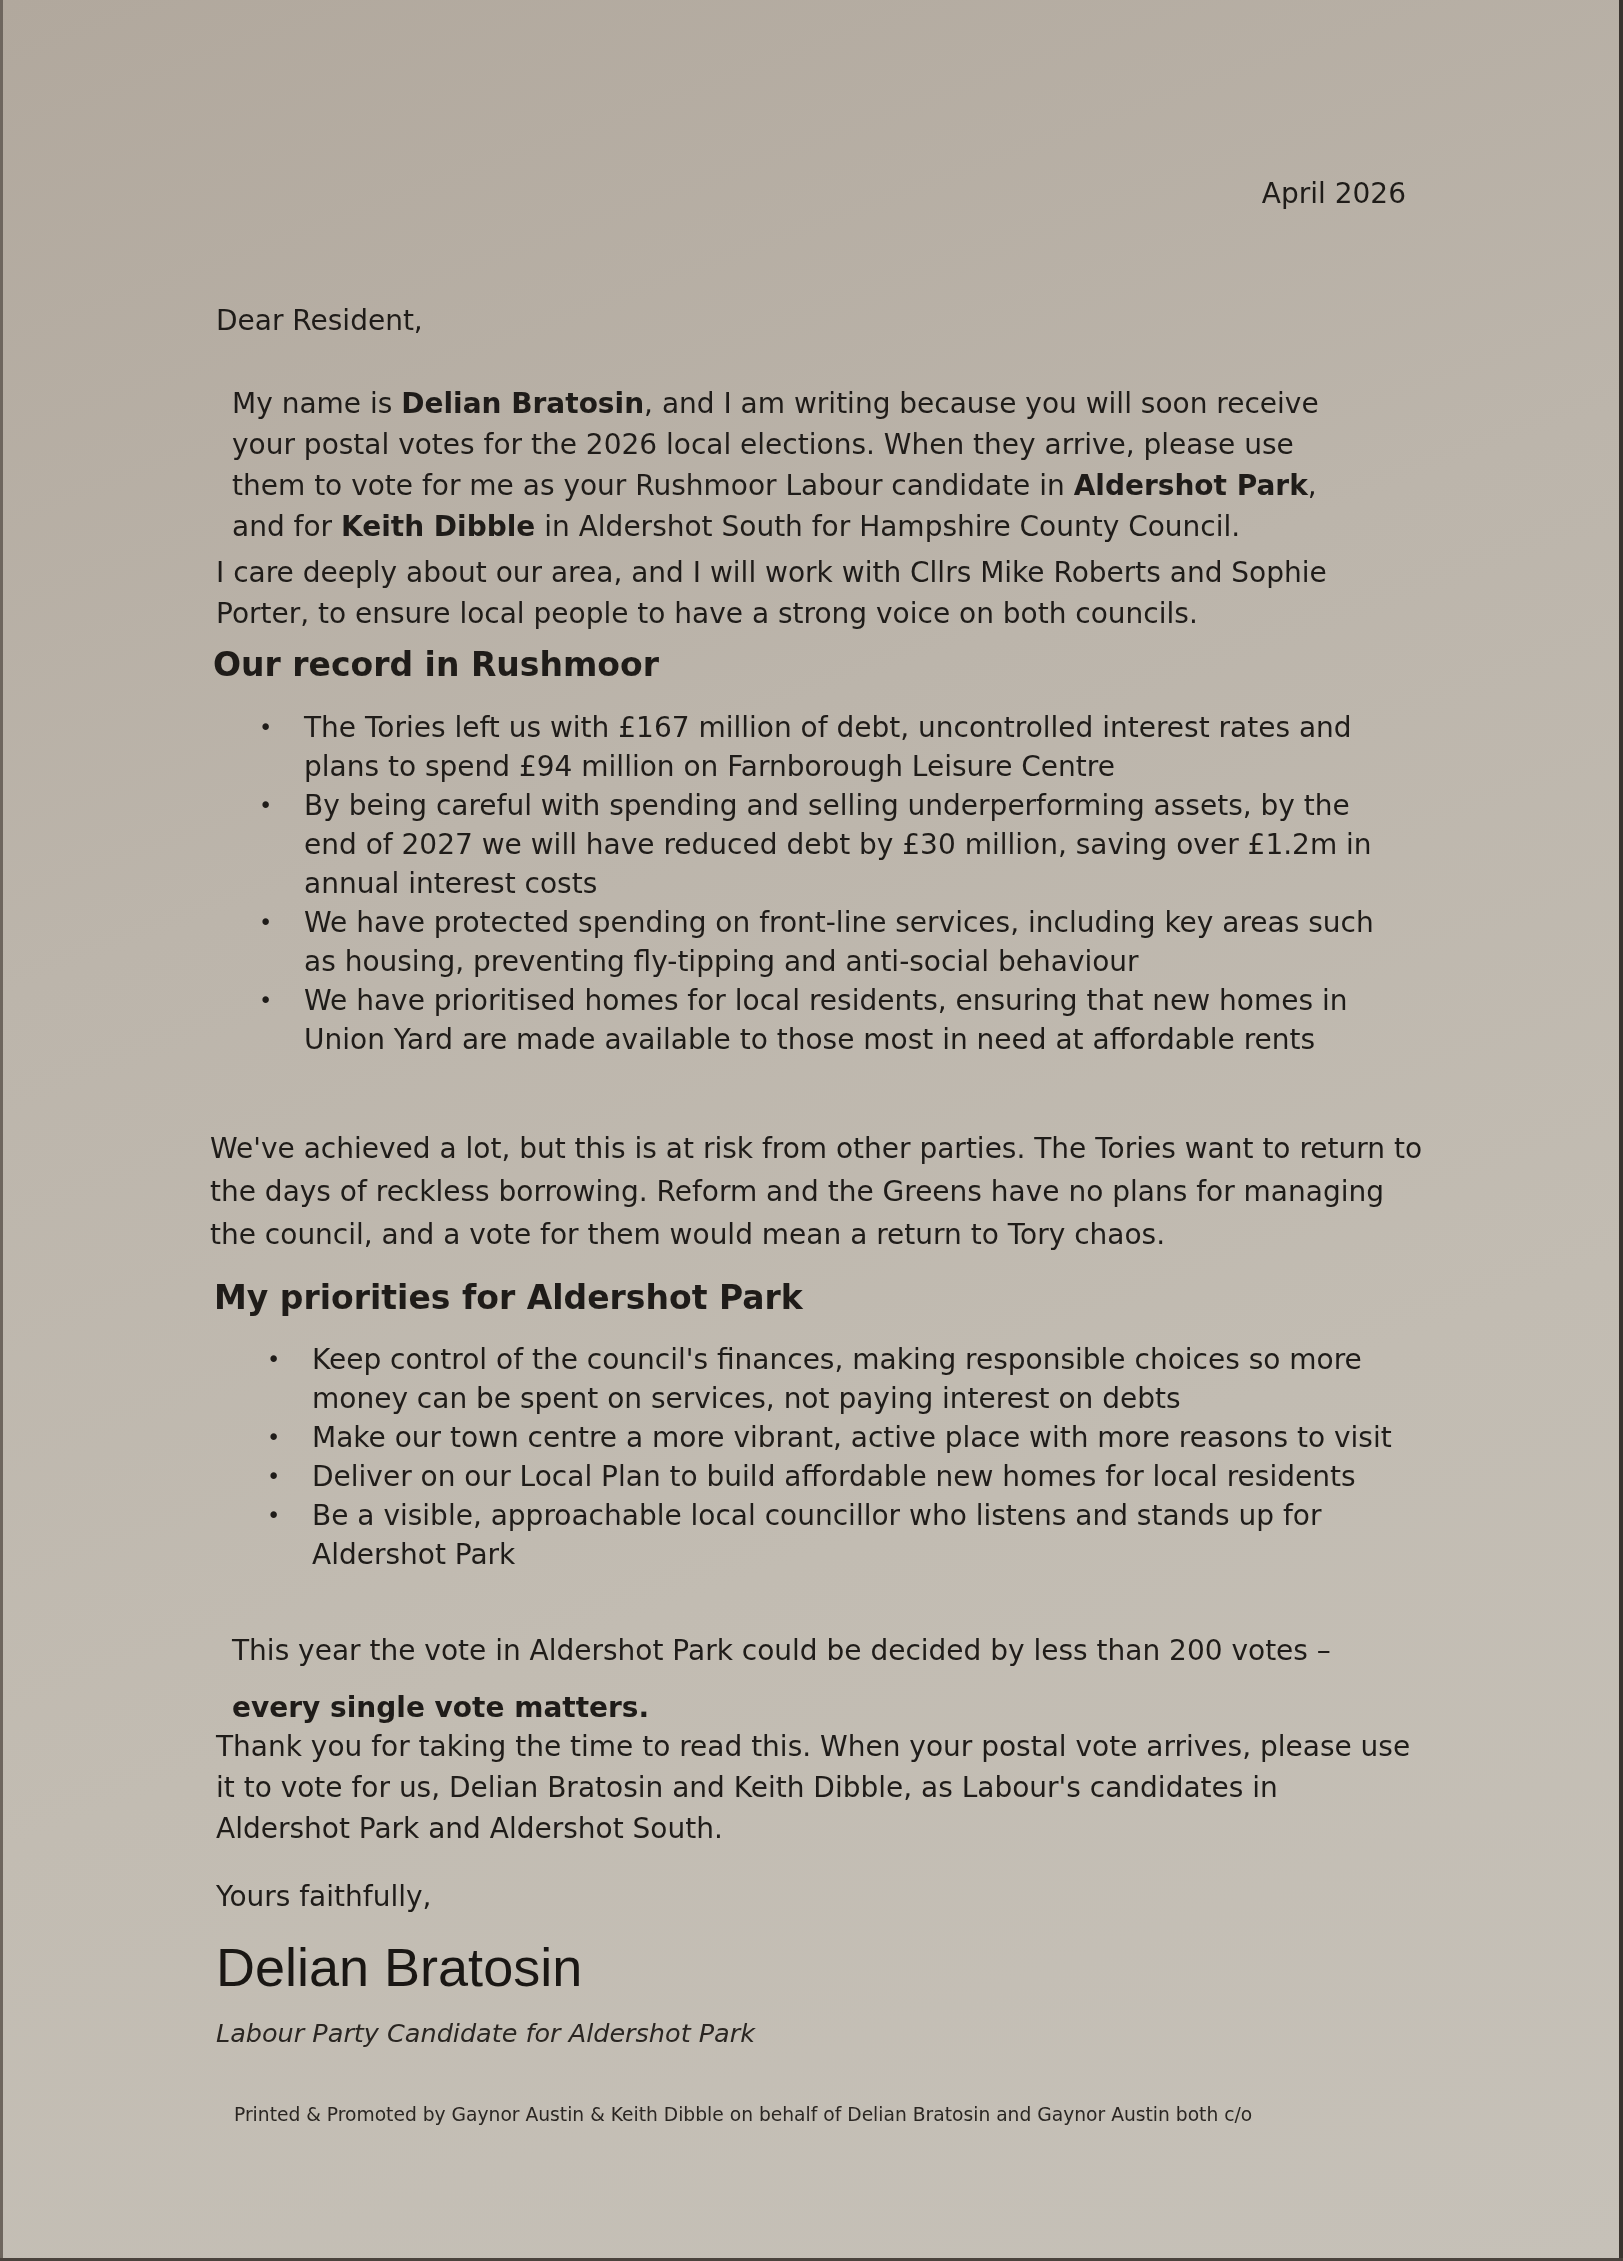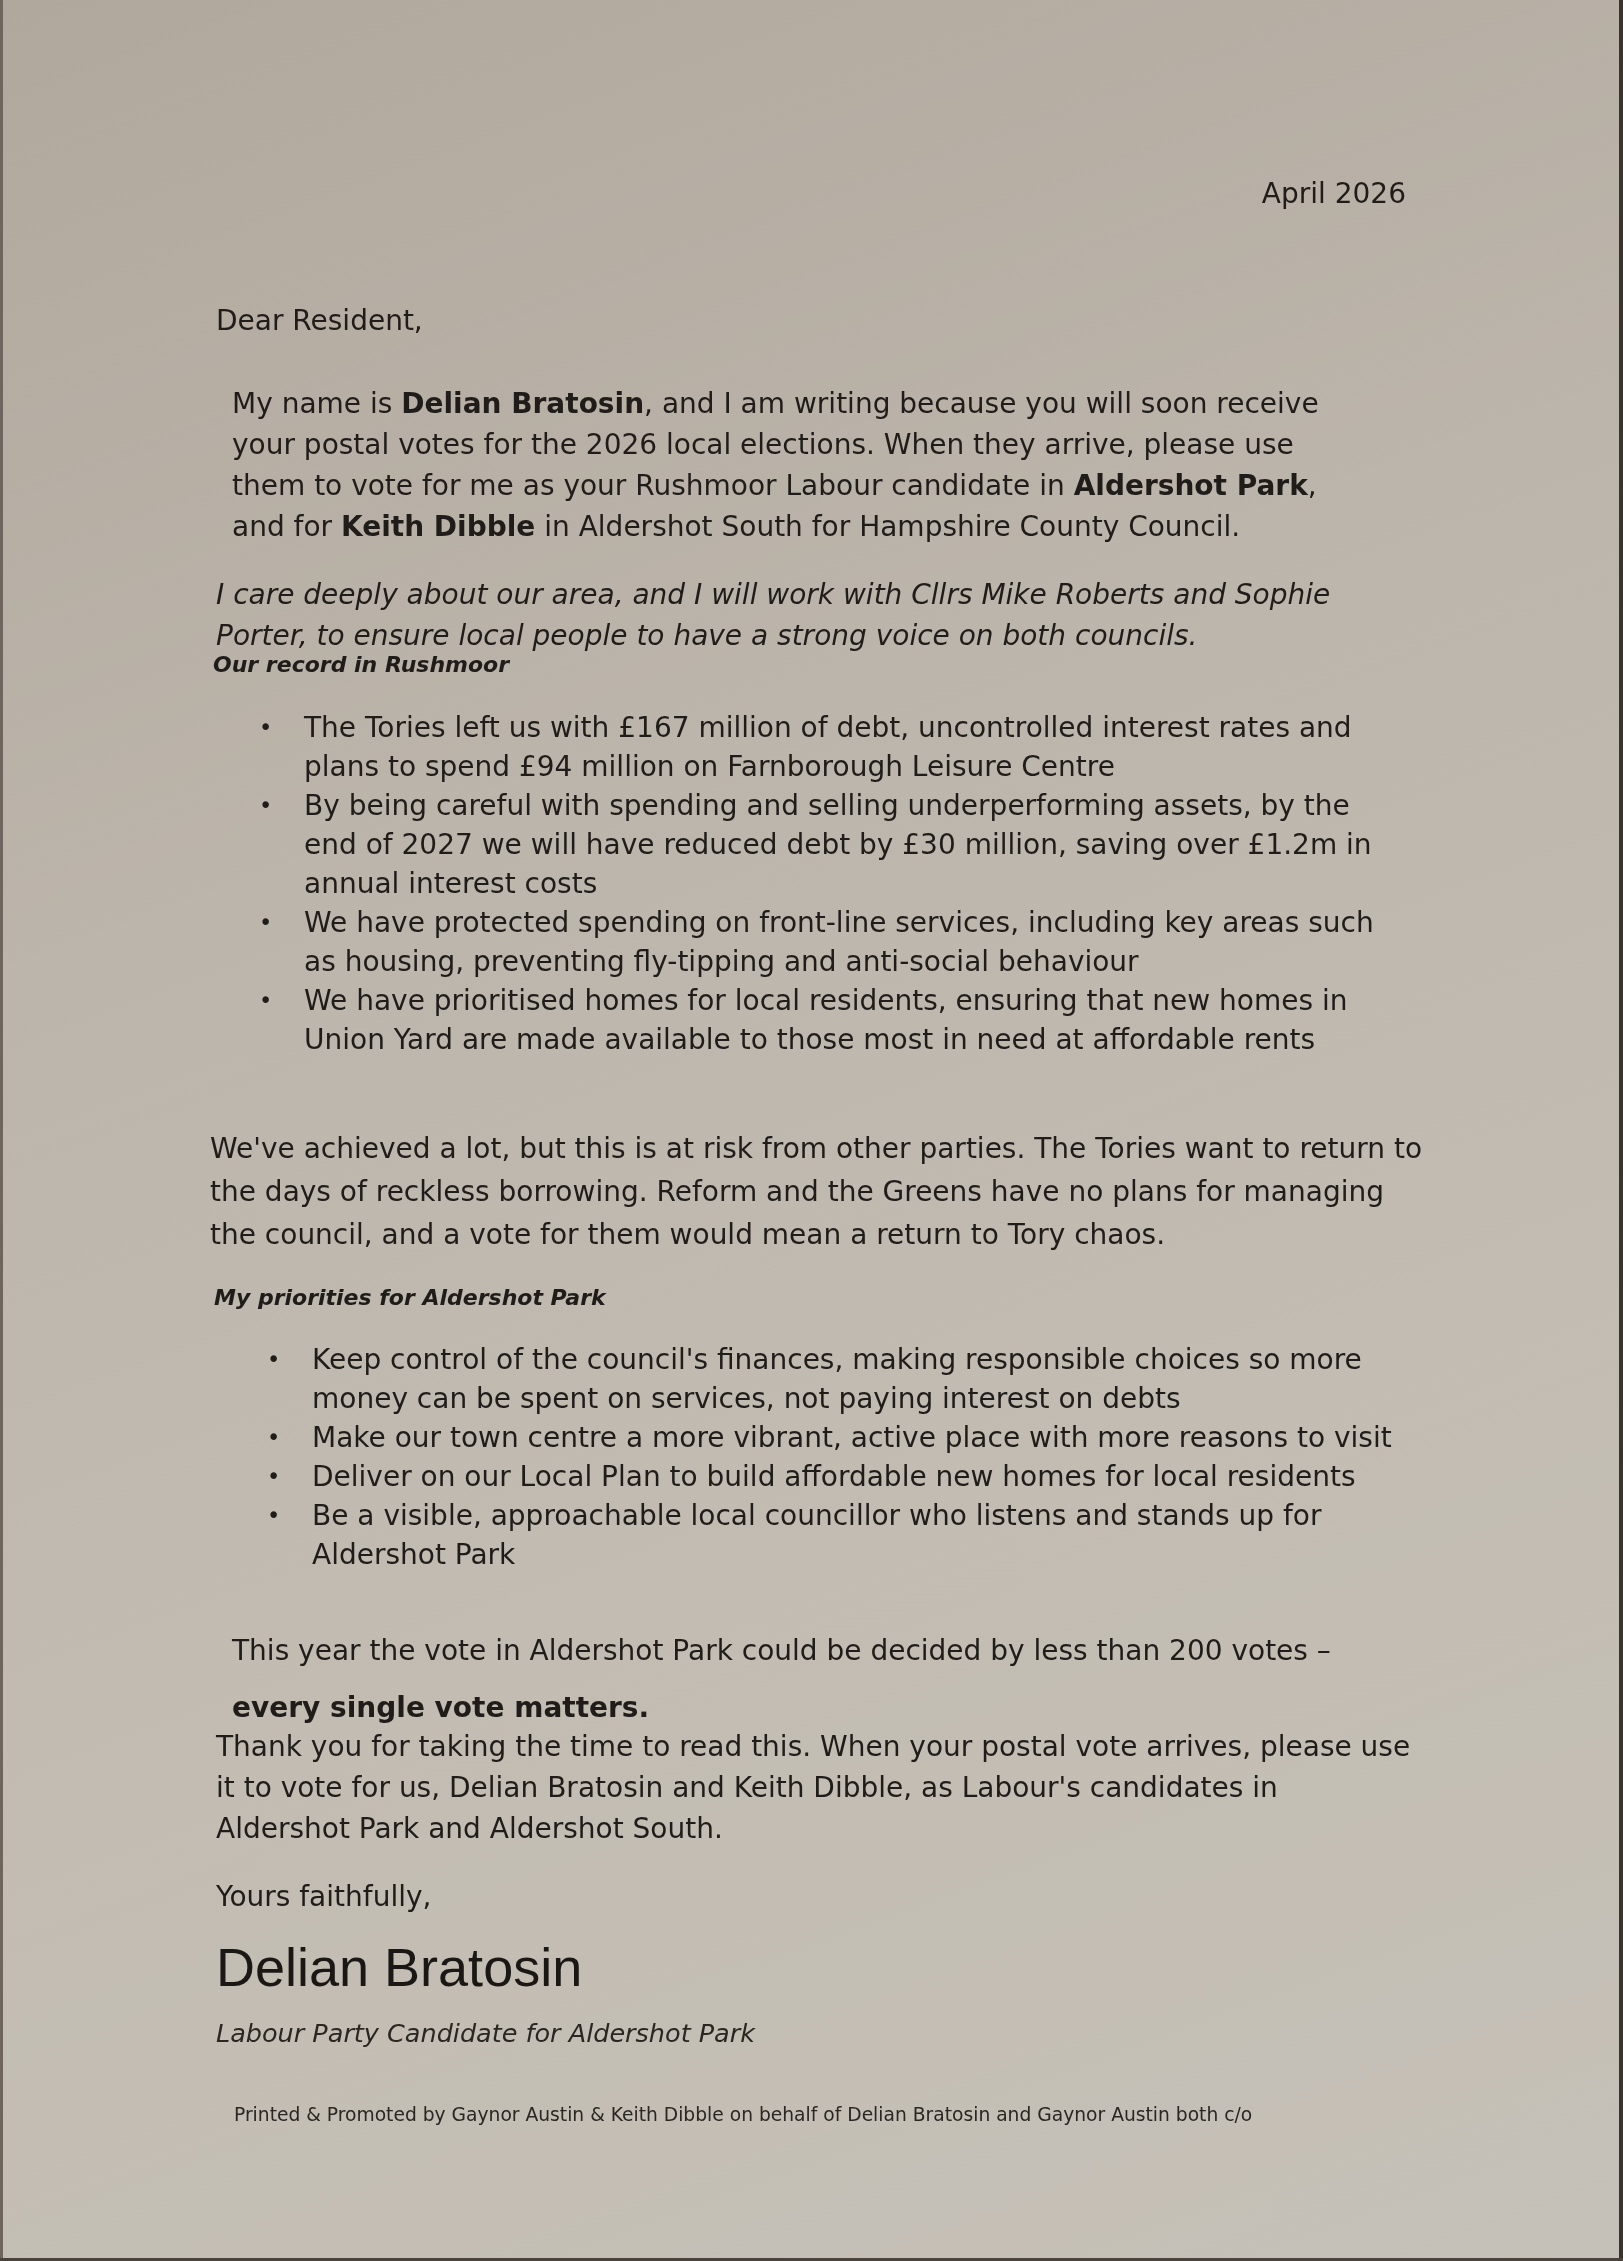--- a/index.html
+++ b/index.html
@@ -12,21 +12,21 @@
   }
   .page { position: absolute; left: 0; top: 0; width: 1623px; height: 2261px; }
   .edge-left { position: absolute; left: 0; top: 0; width: 3px; height: 2261px; background: #6e665e; }
   .edge-right { position: absolute; right: 0; top: 0; width: 4.5px; height: 2261px; background: #3a342f; }
   .edge-bottom { position: absolute; left: 0; bottom: 0; width: 1623px; height: 3px; background: #4a433d; }
 
   .date { position: absolute; top: 177px; right: 217px; font-size: 28px; }
   .block { position: absolute; left: 216px; width: 1198px; font-size: 28px; line-height: 41px; }
   .block p { margin: 16px; }
   b { font-weight: bold; }
-  .heading { font-weight: bold; font-size: 22px; font-style: italic; }
+  .heading { font-weight: bold; font-size: 33px; }
   ul { margin: 0; padding: 0; list-style: none; }
   li { position: relative; padding-left: 87px; line-height: 39px; }
   li .dot { position: absolute; left: 42px; top: 0; font-size: 22.5px; }
 
   .signature { position: absolute; left: 216px; top: 1936px; font-family: "Liberation Sans", sans-serif; font-size: 54px; color: #1a1714; }
   .role { position: absolute; left: 216px; top: 2018px; font-size: 25.5px; color: #2a2622; font-style: italic; }
   .imprint { position: absolute; left: 234px; top: 2099px; width: 1198px; font-size: 18.7px; line-height: 31px; color: #2a2622; }
 </style>
 </head>
 <body>
@@ -37,21 +37,21 @@
   <div class="edge-bottom"></div>
 
   <div class="date">April 2026</div>
 
   <div class="block" style="top:300px;">Dear Resident,</div>
 
   <div class="block" style="top:367px; width:1168px;">
     <p><span>My name is </span><b>Delian Bratosin</b><span>, and I am writing because you will soon receive your postal votes for the 2026 local elections. When they arrive, please use them to vote for me as your Rushmoor Labour candidate in </span><b>Aldershot Park</b><span>, and for </span><b>Keith Dibble</b><span> in Aldershot South for Hampshire County Council.</span></p>
   </div>
 
-  <div class="block" style="top:574px; width:1153px;font-style:italic;">I care deeply about our area, and I will work with Cllrs Mike Roberts and Sophie Porter, to ensure local people to have a strong voice on both councils.</div>
+  <div class="block" style="top:552px; width:1153px;">I care deeply about our area, and I will work with Cllrs Mike Roberts and Sophie Porter, to ensure local people to have a strong voice on both councils.</div>
 
   <div class="block heading" style="top:644px; left:213px;">Our record in Rushmoor</div>
 
   <ul class="block" style="top:708px; left:217px; width:1183px;">
     <li><span class="dot">•</span><span>The Tories left us with £167 million of debt, uncontrolled interest rates and plans to spend £94 million on Farnborough Leisure Centre</span></li>
     <li><span class="dot">•</span><span>By being careful with spending and selling underperforming assets, by the end of 2027 we will have reduced debt by £30 million, saving over £1.2m in annual interest costs</span></li>
     <li><span class="dot">•</span><span>We have protected spending on front-line services, including key areas such as housing, preventing fly-tipping and anti-social behaviour</span></li>
     <li><span class="dot">•</span><span>We have prioritised homes for local residents, ensuring that new homes in Union Yard are made available to those most in need at affordable rents</span></li>
   </ul>
 

